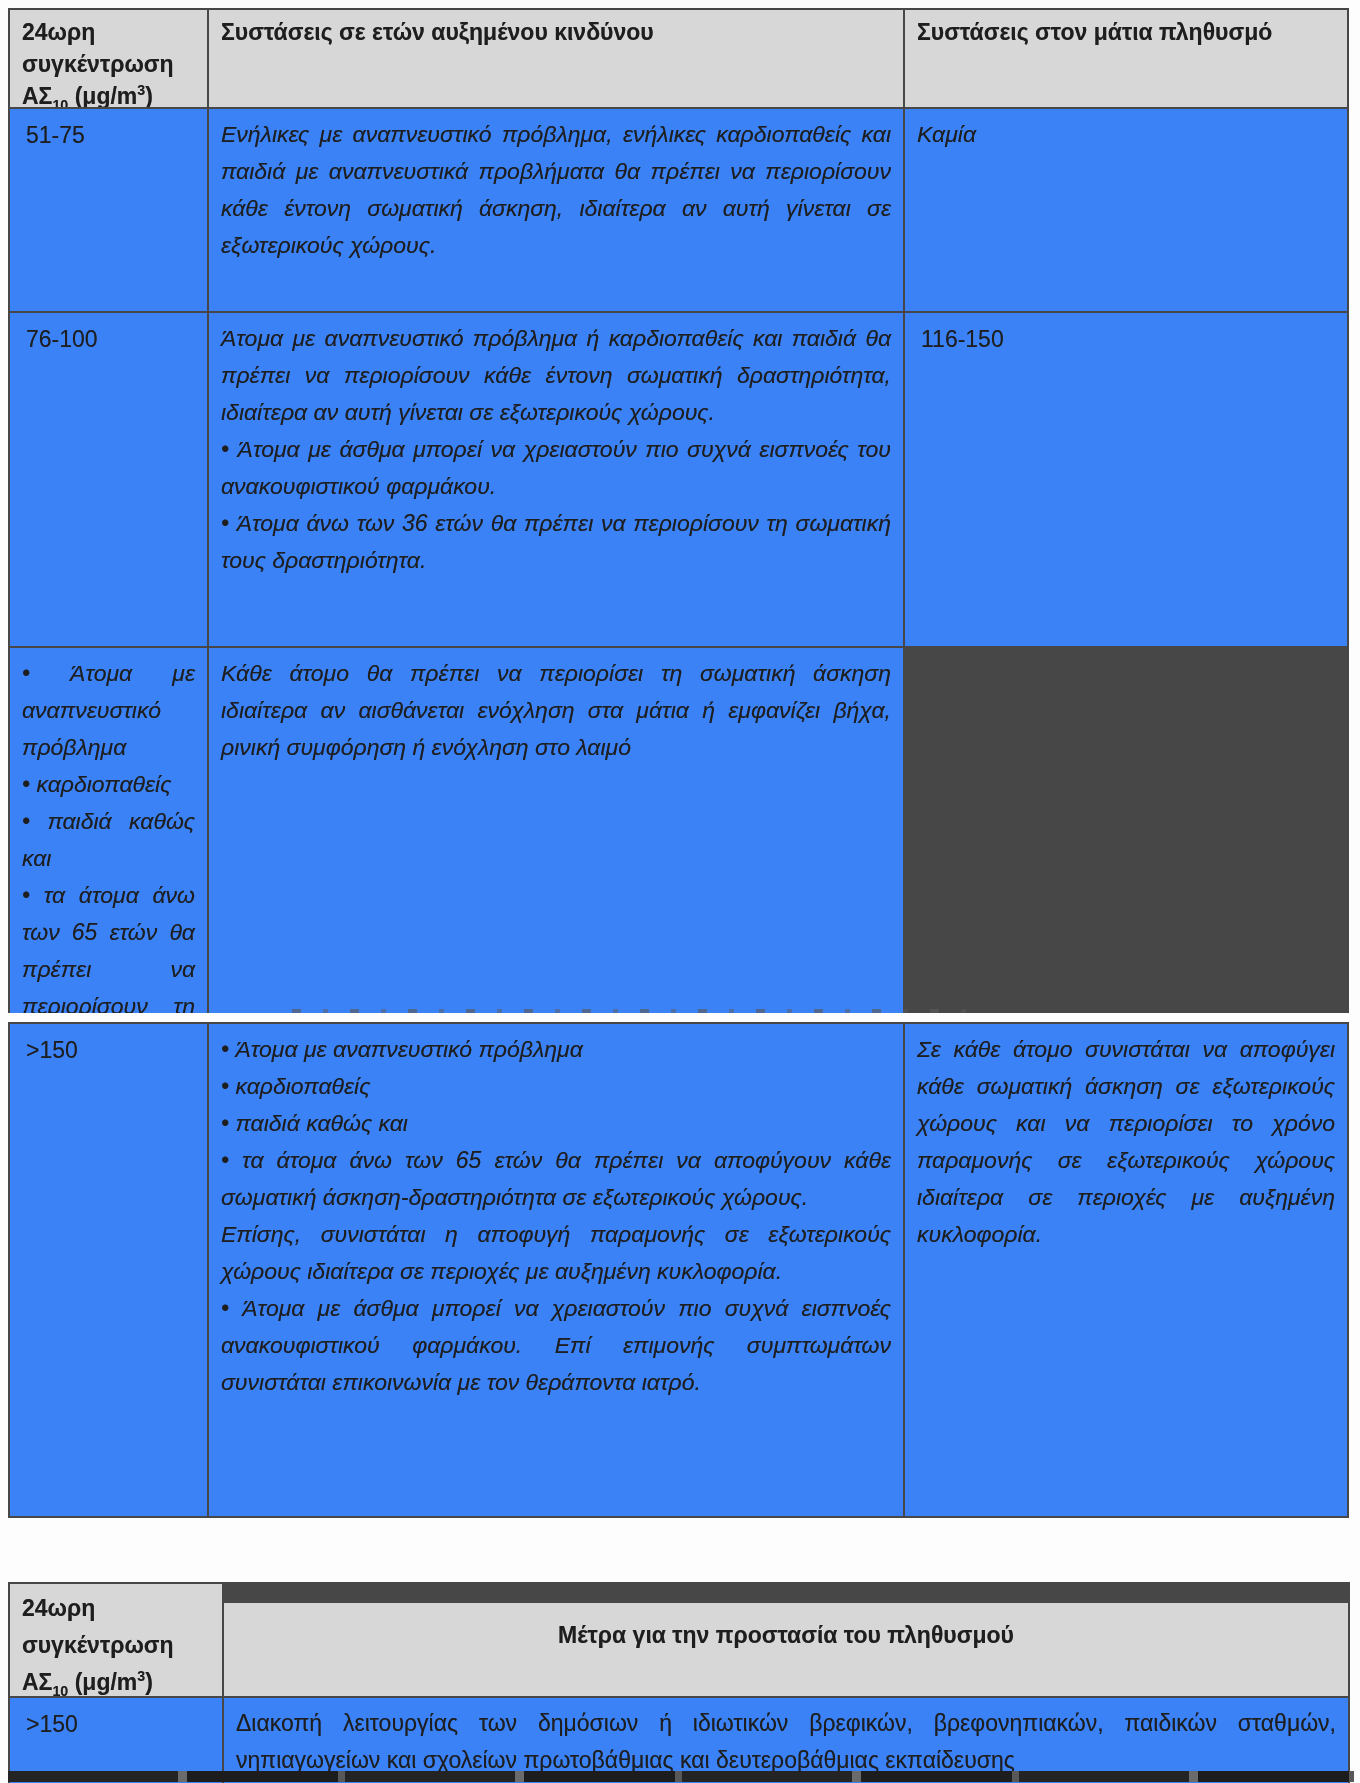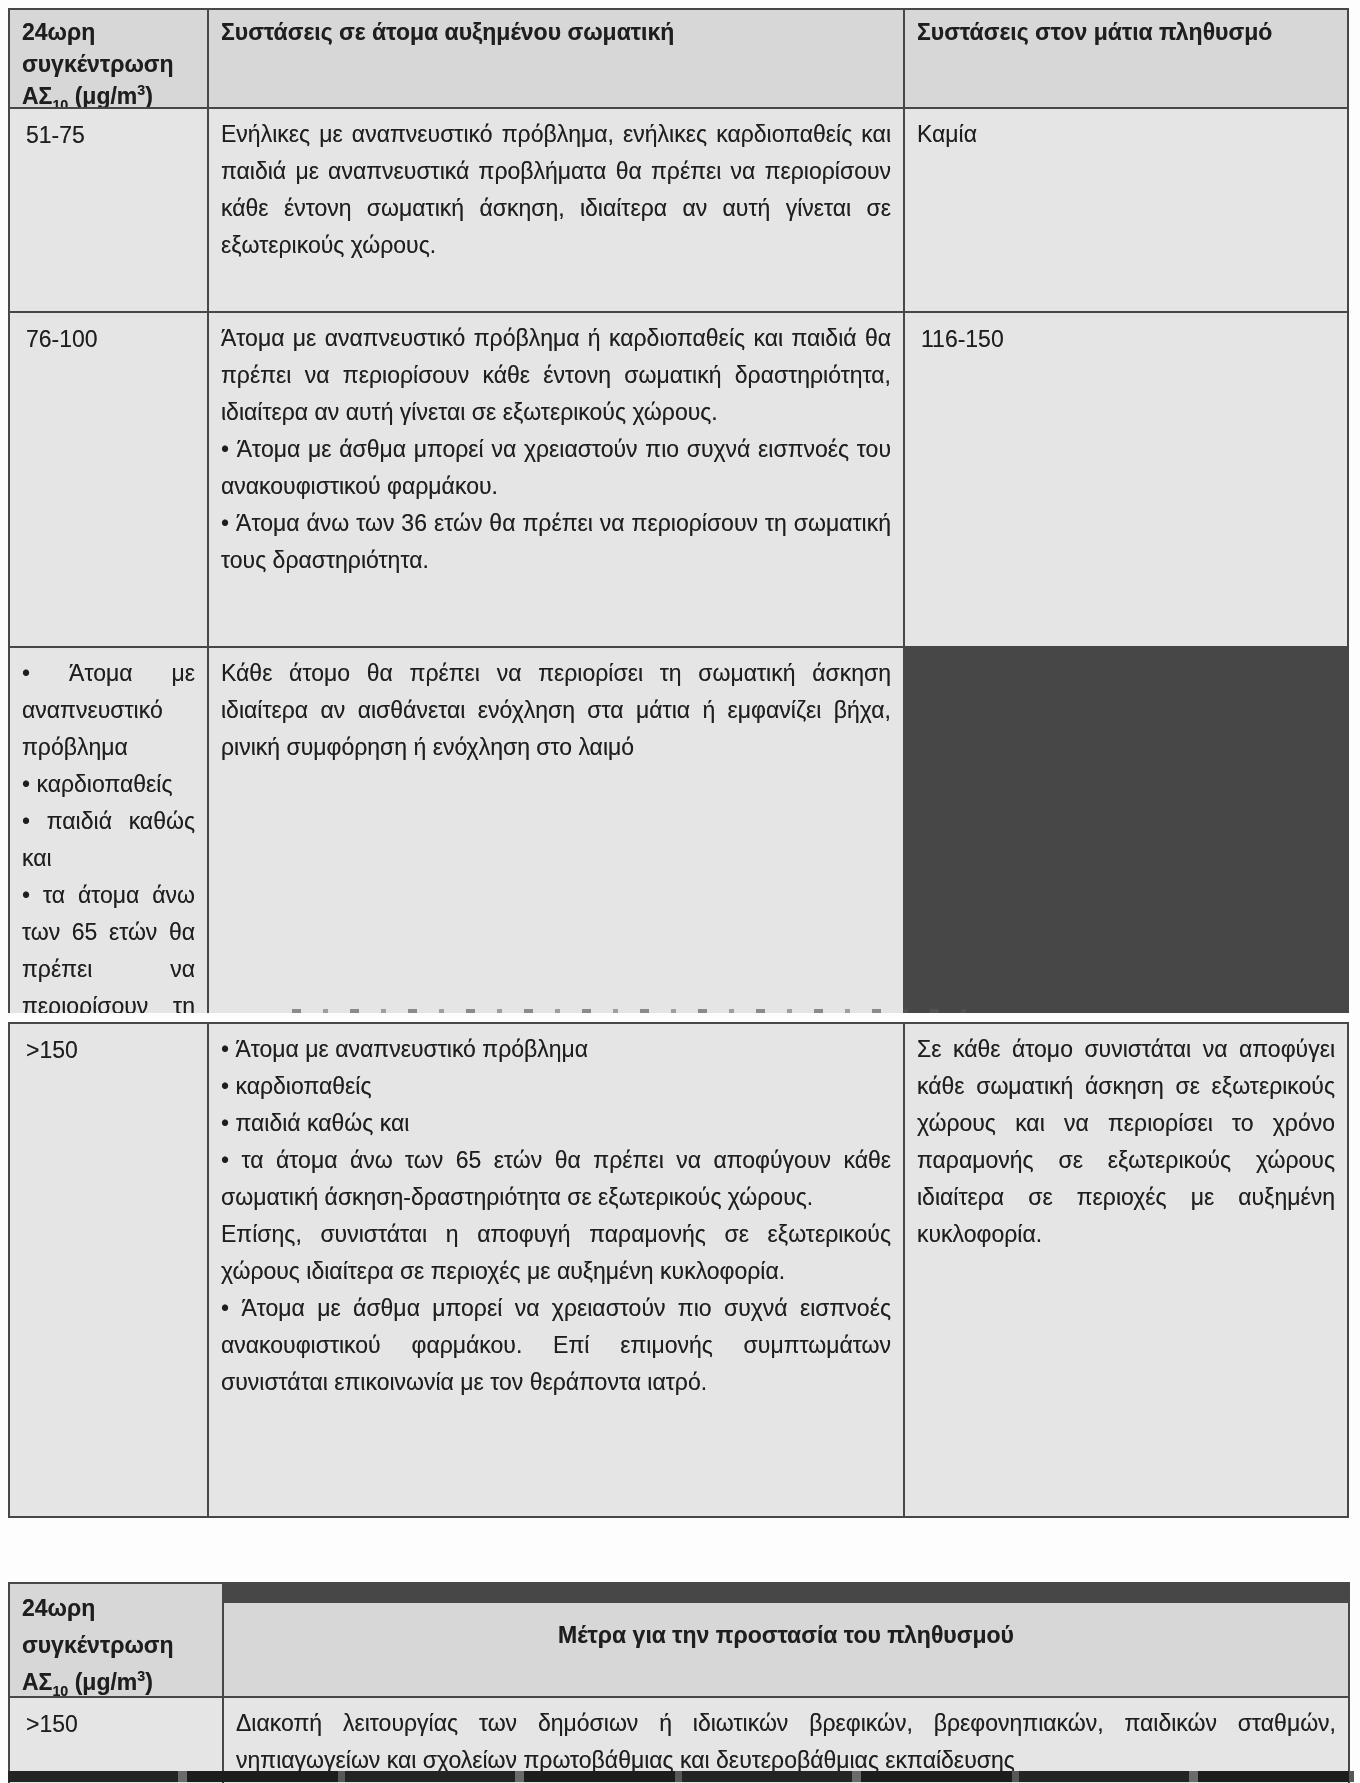--- a/index.html
+++ b/index.html
@@ -31,38 +31,38 @@
     grid-template-columns:197px 694px 442px;
     grid-template-rows:492px;
   }
   #table-measures{
     left:8px;top:1582px;
     grid-template-columns:212px 1124px;
     grid-template-rows:112px 130px;
     border-bottom:none;           
   }
   .cell{
-    background:#e5e5e5;
+    background:#3b82f6;
     overflow:hidden;
     padding:6px 12px 6px 12px;
     font-size:23px;
     line-height:37px;
     text-shadow:0 0 .6px rgba(20,20,20,.45);
   }
   .cell.head{
     background:#d7d7d7;
     font-weight:bold;
     line-height:32px;
     padding-top:6px;
   }
   #table-measures .cell.head{line-height:37px;}
   .cell.head.wide-center{text-align:center;padding-top:14px;margin-top:19px;}
   .cell.range{padding-left:16px;padding-top:8px;}
   .cell.body-text{text-align:justify;padding:7px 12px 6px 12px;}
-  .blk{margin:0;}
+  .blk{margin:0;font-style:italic;}
   .blk.bullet::before{content:"\2022\00a0";}
   sub{font-size:.62em;line-height:0;}
   sup{font-size:.62em;line-height:0;}
   
   #artifact-cutline{
     position:absolute;left:292px;top:1009px;width:688px;height:4px;
     background:repeating-linear-gradient(90deg,
       rgba(90,90,90,.65) 0 9px, rgba(90,90,90,0) 9px 31px,
       rgba(90,90,90,.5) 31px 36px, rgba(90,90,90,0) 36px 58px);
     filter:blur(.6px);
@@ -77,21 +77,21 @@
 </head>
 <body>
 
 <div id="page">
 
   <div id="table-risk" class="tbl">
 
     <div class="cell head">
       <span>24ωρη συγκέντρωση ΑΣ</span><sub>10</sub><span> (μg/m</span><sup>3</sup><span>)</span>
     </div>
-    <div class="cell head">Συστάσεις σε άτομα αυξημένου σωματική</div>
+    <div class="cell head">Συστάσεις σε ετών αυξημένου κινδύνου</div>
     <div class="cell head">Συστάσεις στον μάτια πληθυσμό</div>
 
     <div class="cell range">51-75</div>
     <div class="cell body-text">
         <div class="blk para">Ενήλικες με αναπνευστικό πρόβλημα, ενήλικες καρδιοπαθείς και παιδιά με αναπνευστικά προβλήματα θα πρέπει να περιορίσουν κάθε έντονη σωματική άσκηση, ιδιαίτερα αν αυτή γίνεται σε εξωτερικούς χώρους.</div>
       </div>
     <div class="cell body-text">
         <div class="blk para">Καμία</div>
       </div>
 

